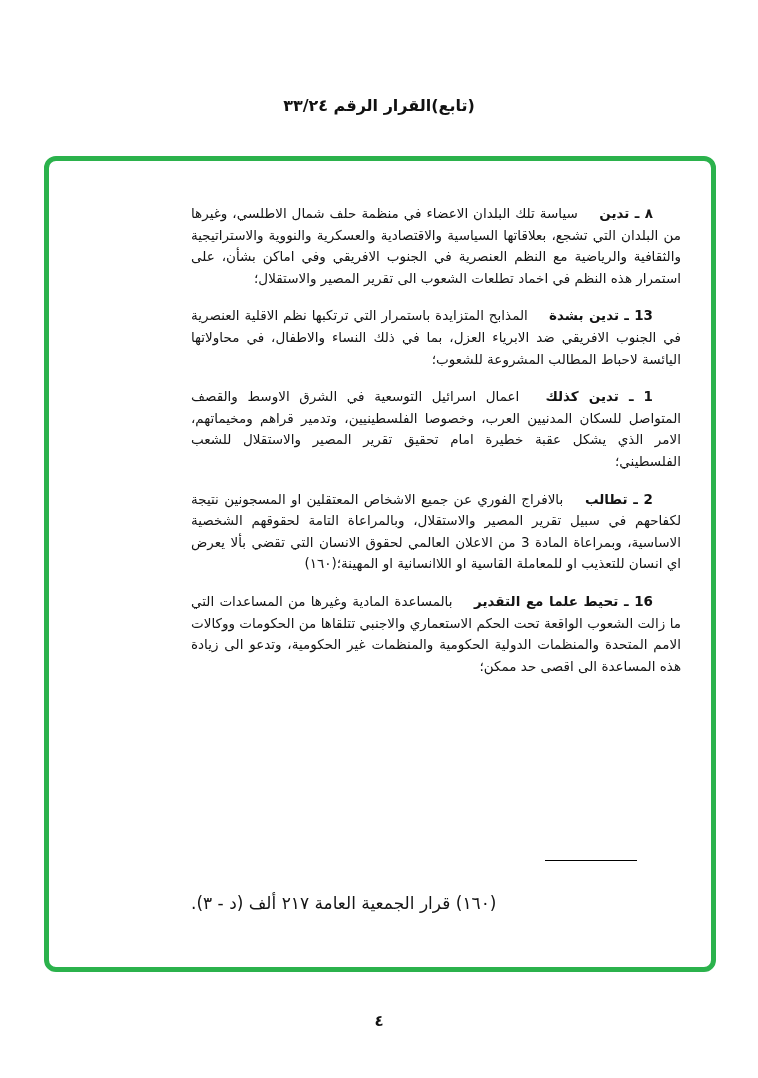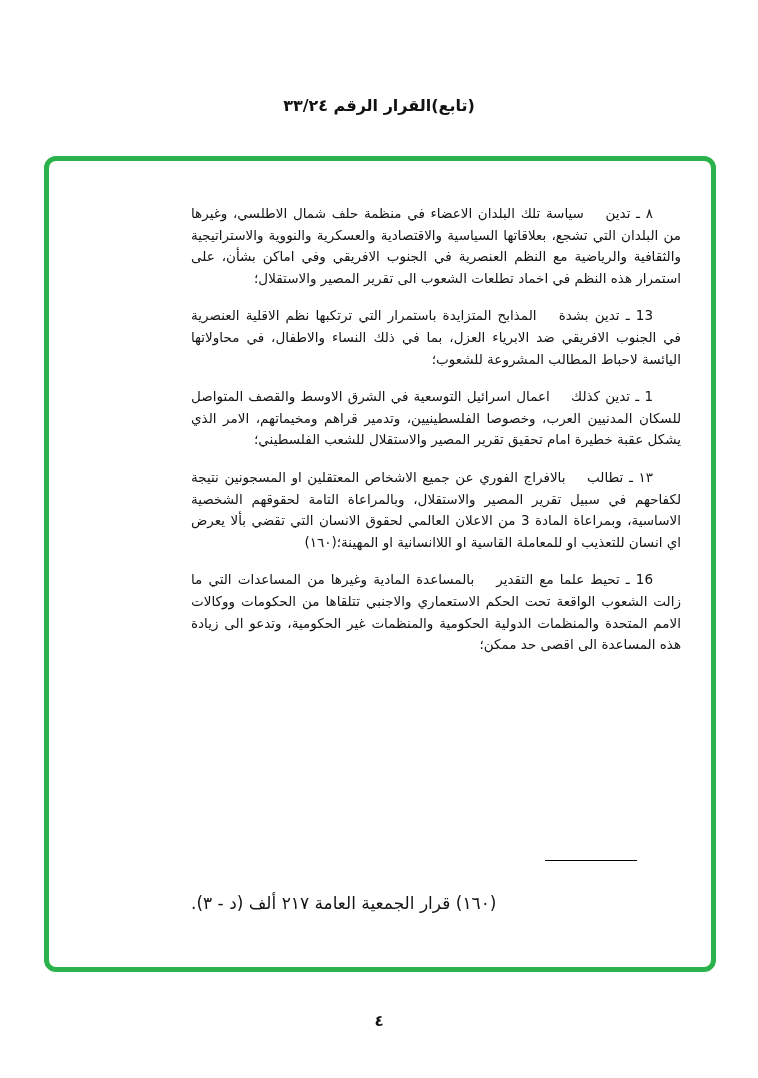--- a/index.html
+++ b/index.html
@@ -54,21 +54,21 @@
     text-align: justify;
     font-size: 13.5px;
     line-height: 21.6px;
     color: #141414;
   }
   .para {
     text-indent: 20px;
     margin: 0;
   }
   .para .lead {
-    font-weight: normal;
+    font-weight: bold;
   }
   .footnote-area {
     position: absolute;
     right: 14px;
     bottom: 38px;
     width: 522px;
     direction: rtl;
   }
   .footnote-sep {
     width: 92px;
@@ -99,21 +99,21 @@
 
   <div class="header">
     <div class="title">(تابع)القرار الرقم ٣٣/٢٤</div>
   </div>
 
   <div class="green-box" style="border-color: rgb(43, 178, 76);">
     <div class="text-block">
         <p class="para"><span class="lead">٨ ـ تدين </span><span>سياسة تلك البلدان الاعضاء في منظمة حلف شمال الاطلسي، وغيرها من البلدان التي تشجع، بعلاقاتها السياسية والاقتصادية والعسكرية والنووية والاستراتيجية والثقافية والرياضية مع النظم العنصرية في الجنوب الافريقي وفي اماكن بشأن، على استمرار هذه النظم في اخماد تطلعات الشعوب الى تقرير المصير والاستقلال؛</span></p>
         <p class="para"><span class="lead">13 ـ تدين بشدة </span><span>المذابح المتزايدة باستمرار التي ترتكبها نظم الاقلية العنصرية في الجنوب الافريقي ضد الابرياء العزل، بما في ذلك النساء والاطفال، في محاولاتها اليائسة لاحباط المطالب المشروعة للشعوب؛</span></p>
         <p class="para"><span class="lead">1 ـ تدين كذلك </span><span>اعمال اسرائيل التوسعية في الشرق الاوسط والقصف المتواصل للسكان المدنيين العرب، وخصوصا الفلسطينيين، وتدمير قراهم ومخيماتهم، الامر الذي يشكل عقبة خطيرة امام تحقيق تقرير المصير والاستقلال للشعب الفلسطيني؛</span></p>
-        <p class="para"><span class="lead">١٣ ـ تطالب </span><span>بالافراج الفوري عن جميع الاشخاص المعتقلين او المسجونين نتيجة لكفاحهم في سبيل تقرير المصير والاستقلال، وبالمراعاة التامة لحقوقهم الشخصية الاساسية، وبمراعاة المادة 3 من الاعلان العالمي لحقوق الانسان التي تقضي بألا يعرض اي انسان للتعذيب او للمعاملة القاسية او اللاانسانية او المهينة؛(١٦٠)</span></p>
+        <p class="para"><span class="lead">2 ـ تطالب </span><span>بالافراج الفوري عن جميع الاشخاص المعتقلين او المسجونين نتيجة لكفاحهم في سبيل تقرير المصير والاستقلال، وبالمراعاة التامة لحقوقهم الشخصية الاساسية، وبمراعاة المادة 3 من الاعلان العالمي لحقوق الانسان التي تقضي بألا يعرض اي انسان للتعذيب او للمعاملة القاسية او اللاانسانية او المهينة؛(١٦٠)</span></p>
         <p class="para"><span class="lead">16 ـ تحيط علما مع التقدير </span><span>بالمساعدة المادية وغيرها من المساعدات التي ما زالت الشعوب الواقعة تحت الحكم الاستعماري والاجنبي تتلقاها من الحكومات ووكالات الامم المتحدة والمنظمات الدولية الحكومية والمنظمات غير الحكومية، وتدعو الى زيادة هذه المساعدة الى اقصى حد ممكن؛</span></p>
       </div>
 
     <div class="footnote-area">
       <div class="footnote-sep"></div>
       <div class="footnote">(١٦٠) قرار الجمعية العامة ٢١٧ ألف (د - ٣).</div>
     </div>
   </div>
 
   <div class="page-number">٤</div>

